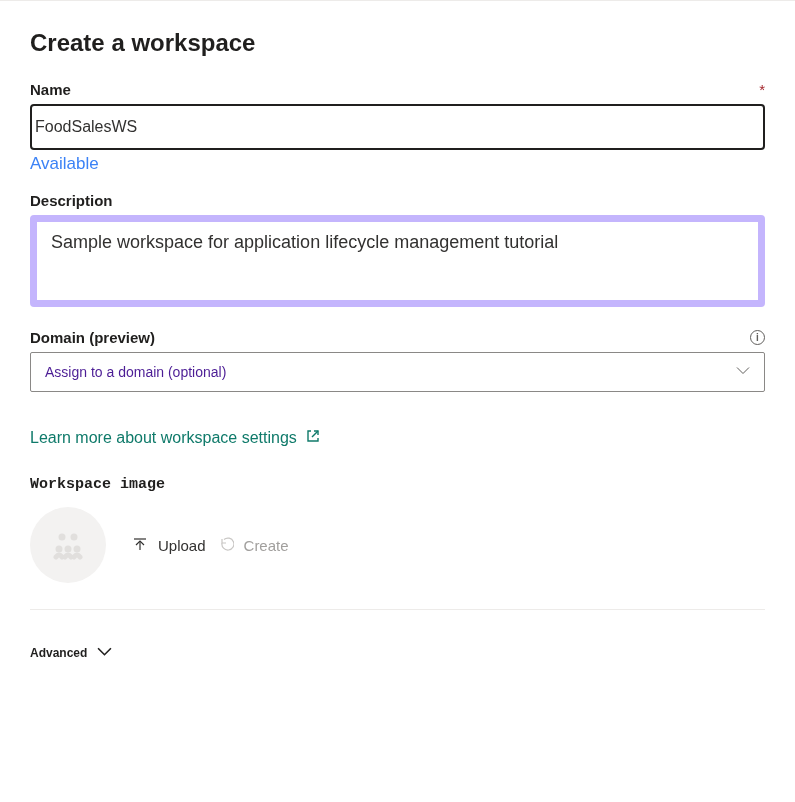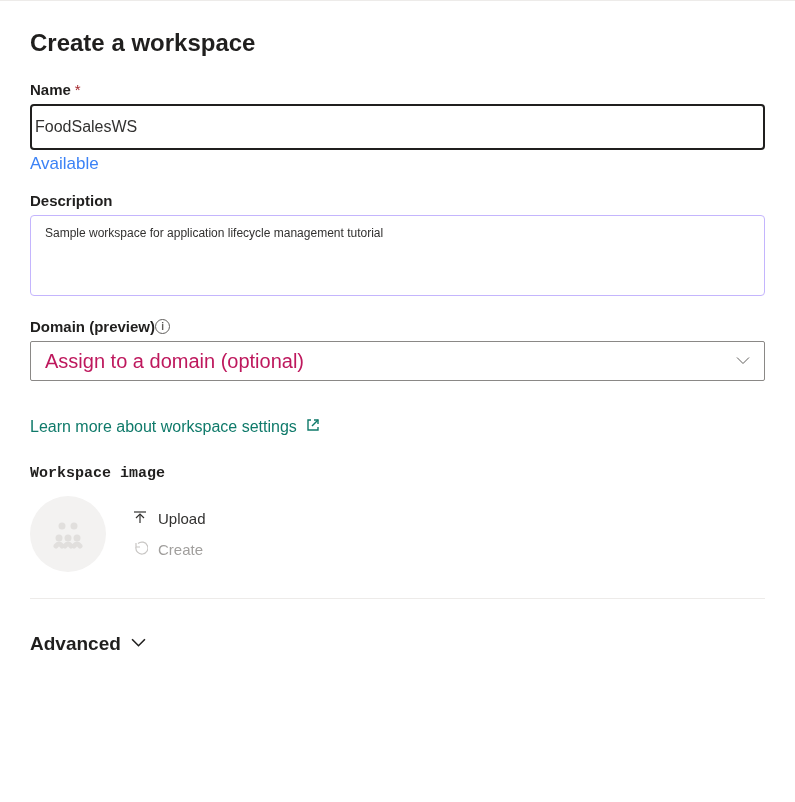--- a/index.html
+++ b/index.html
@@ -19,44 +19,45 @@
       color: #201f1e;
     }
     .field { margin-bottom: 18px; }
     .label {
       font-size: 15px;
       font-weight: 600;
       color: #201f1e;
       margin-bottom: 6px;
       display: flex;
       align-items: center;
+      justify-content: space-between;
     }
     .req { color: #a4262c; font-weight: 400; margin-left: 4px; }
     .text-input {
       width: 100%;
       height: 46px;
       padding: 8px 3px;
       font-size: 16px;
       border: 2px solid #201f1e;
       border-radius: 4px;
       font-family: inherit;
       color: #323130;
       outline: none;
     }
     .status {
       font-size: 17px;
       color: #3b82f6;
       margin-top: 4px;
     }
     .textarea {
       width: 100%;
-      height: 81px;
+      height: 92px;
       padding: 10px 14px;
-      font-size: 12px;
-      border: 1px solid #c4b5fd;
+      font-size: 18px;
+      border: 7px solid #c4b5fd;
       border-radius: 4px;
       font-family: inherit;
       color: #323130;
       resize: none;
       outline: none;
     }
     .info-icon {
       display: inline-flex;
       align-items: center;
       justify-content: center;
@@ -71,22 +72,22 @@
     .select {
       position: relative;
       width: 100%;
       height: 40px;
       border: 1px solid #8a8886;
       border-radius: 2px;
       display: flex;
       align-items: center;
       padding: 0 14px;
       cursor: pointer;
-      font-size: 20px;
-      color: #be185d;
+      font-size: 14px;
+      color: #4c1d95;
     }
     .select .chev {
       position: absolute;
       right: 14px;
       top: 50%;
       transform: translateY(-50%);
     }
     .link {
       display: inline-flex;
       align-items: center;
@@ -112,36 +113,36 @@
     }
     .avatar {
       width: 76px; height: 76px;
       border-radius: 50%;
       background: #f3f2f1;
       display: flex;
       align-items: center;
       justify-content: center;
       color: #d2d0ce;
     }
-    .img-actions { display: flex; flex-direction: column; gap: 12px; }
+    .img-actions { display: flex; flex-direction: row; gap: 12px; }
     .img-action {
       display: inline-flex;
       align-items: center;
       gap: 10px;
       font-size: 15px;
       cursor: pointer;
     }
     .img-action.upload { color: #323130; }
     .img-action.reset { color: #a19f9d; cursor: default; }
     .hr { border: none; border-top: 1px solid #edebe9; margin: 0; }
     .advanced {
       display: inline-flex;
       align-items: center;
       gap: 10px;
-      font-size: 19px;
+      font-size: 12px;
       font-weight: 600;
       color: #201f1e;
       margin-top: 34px;
       cursor: pointer;
     }
   </style>
 </head>
 <body>
 
 

